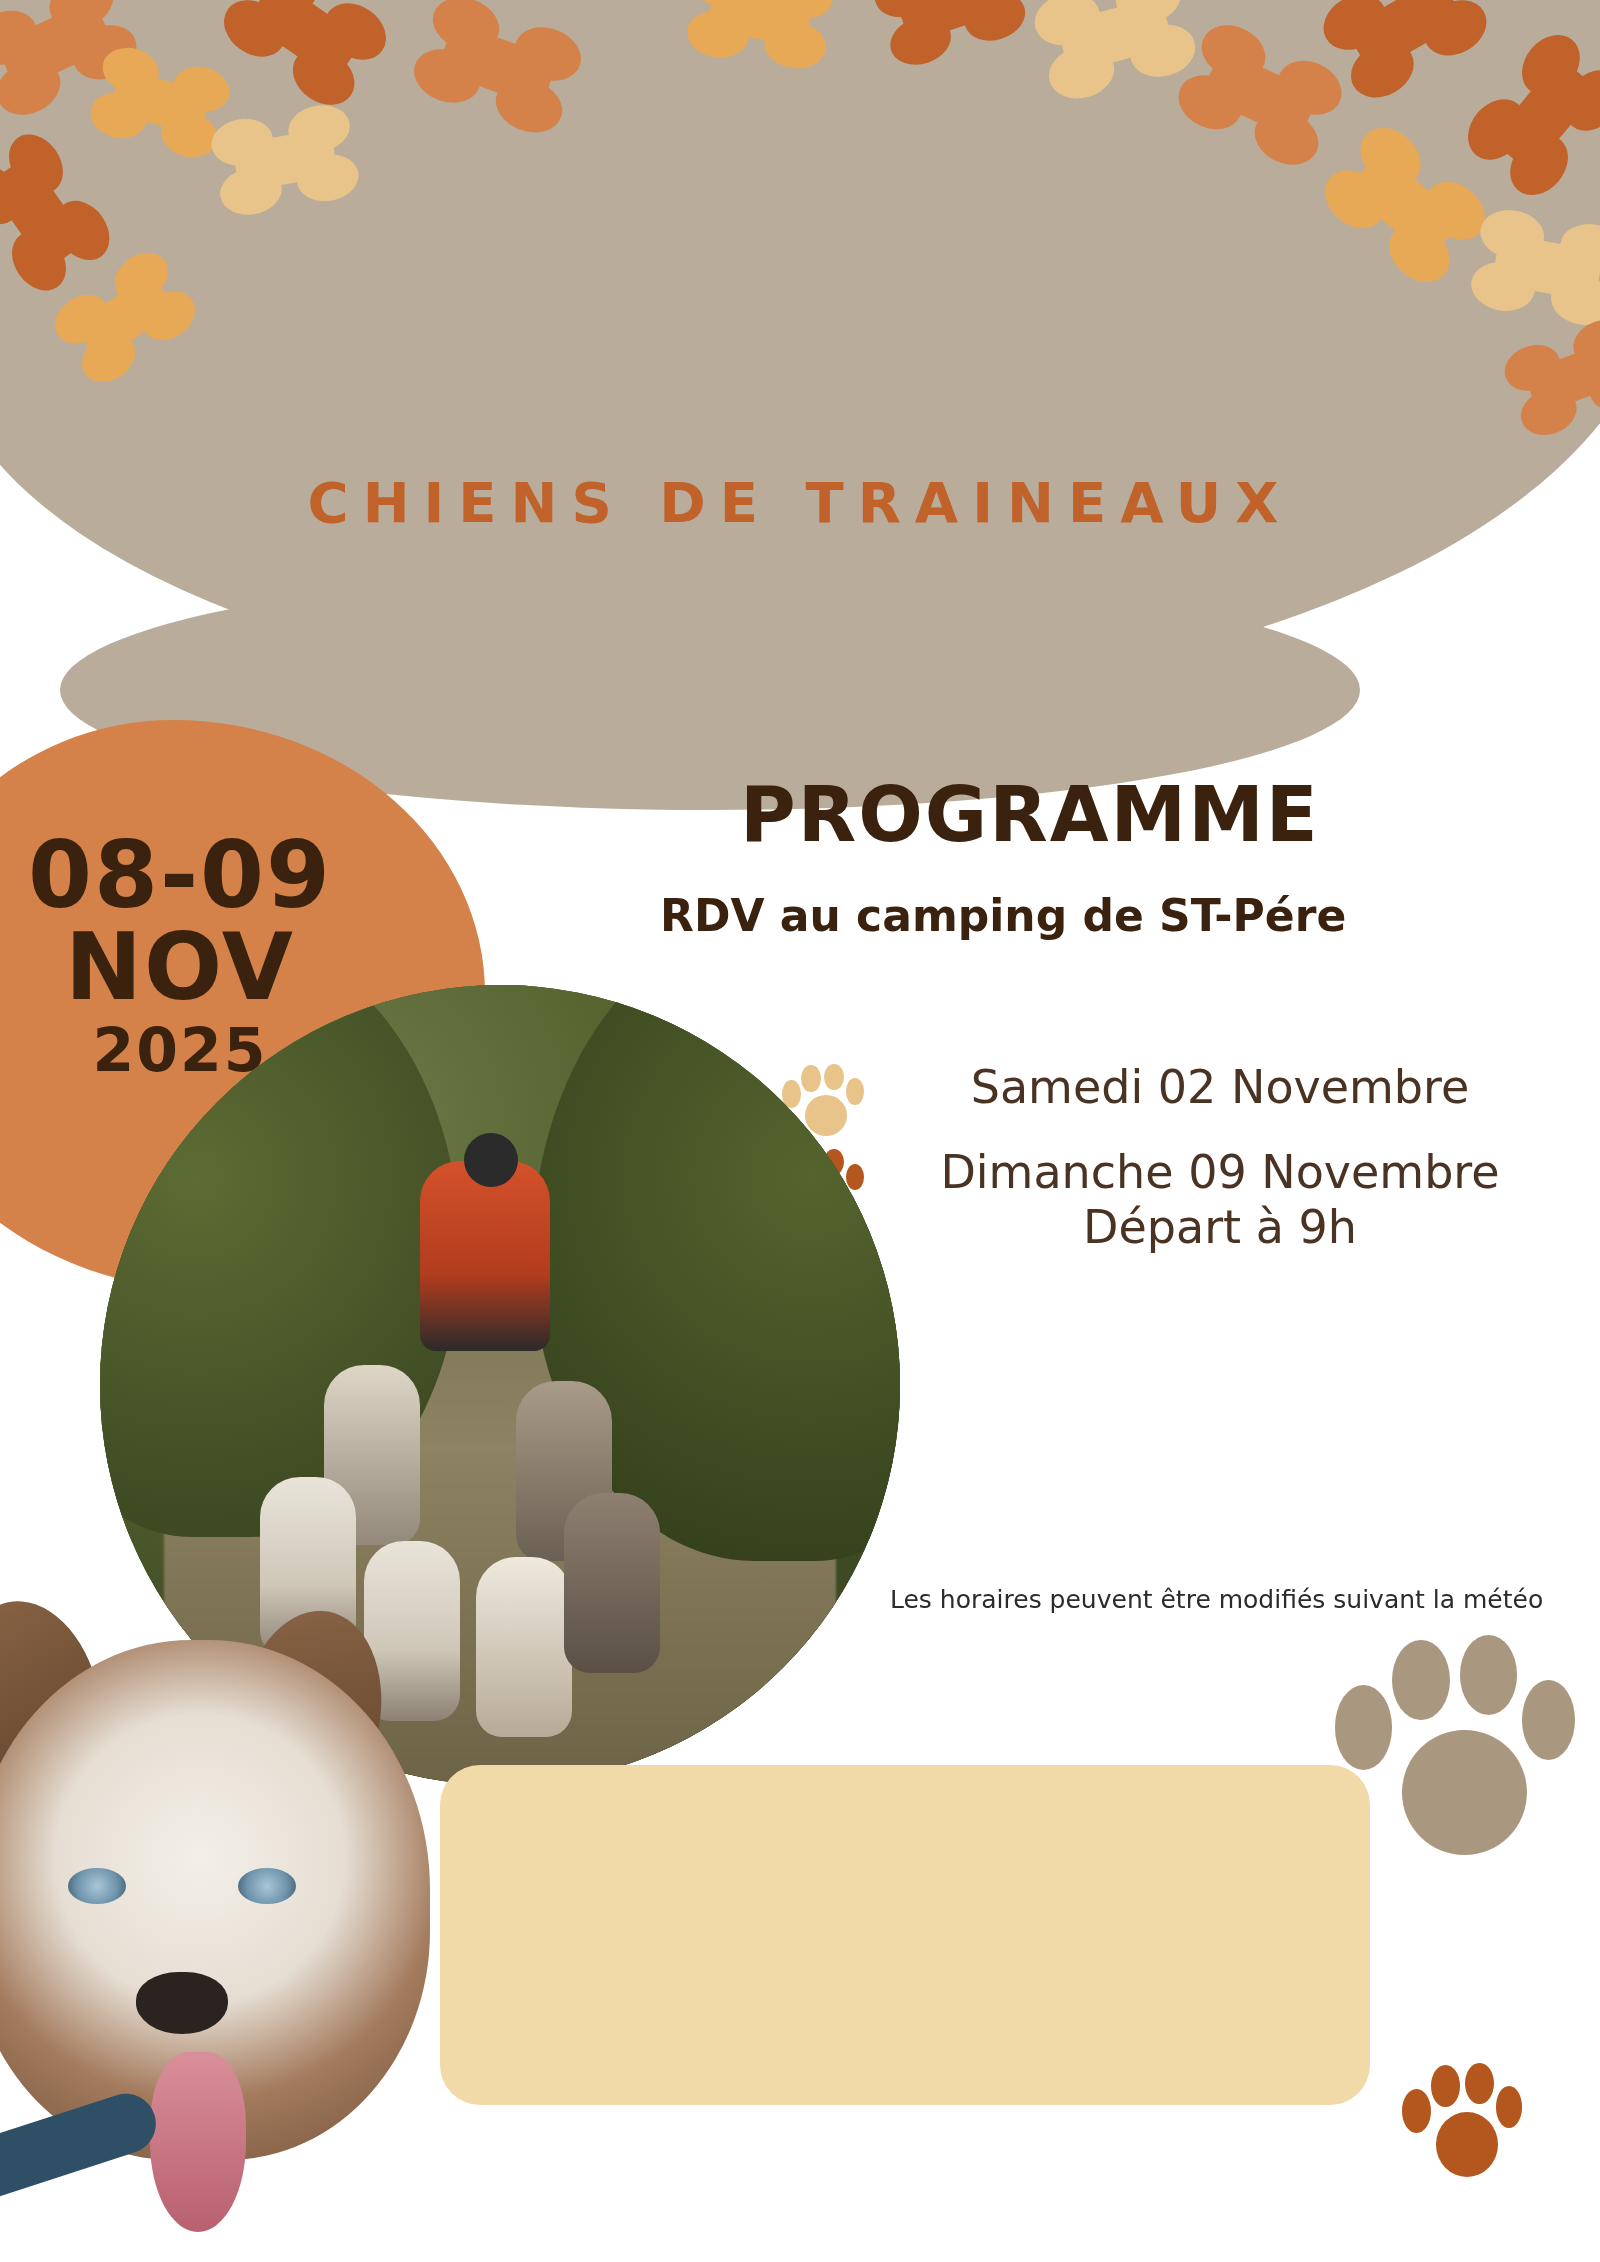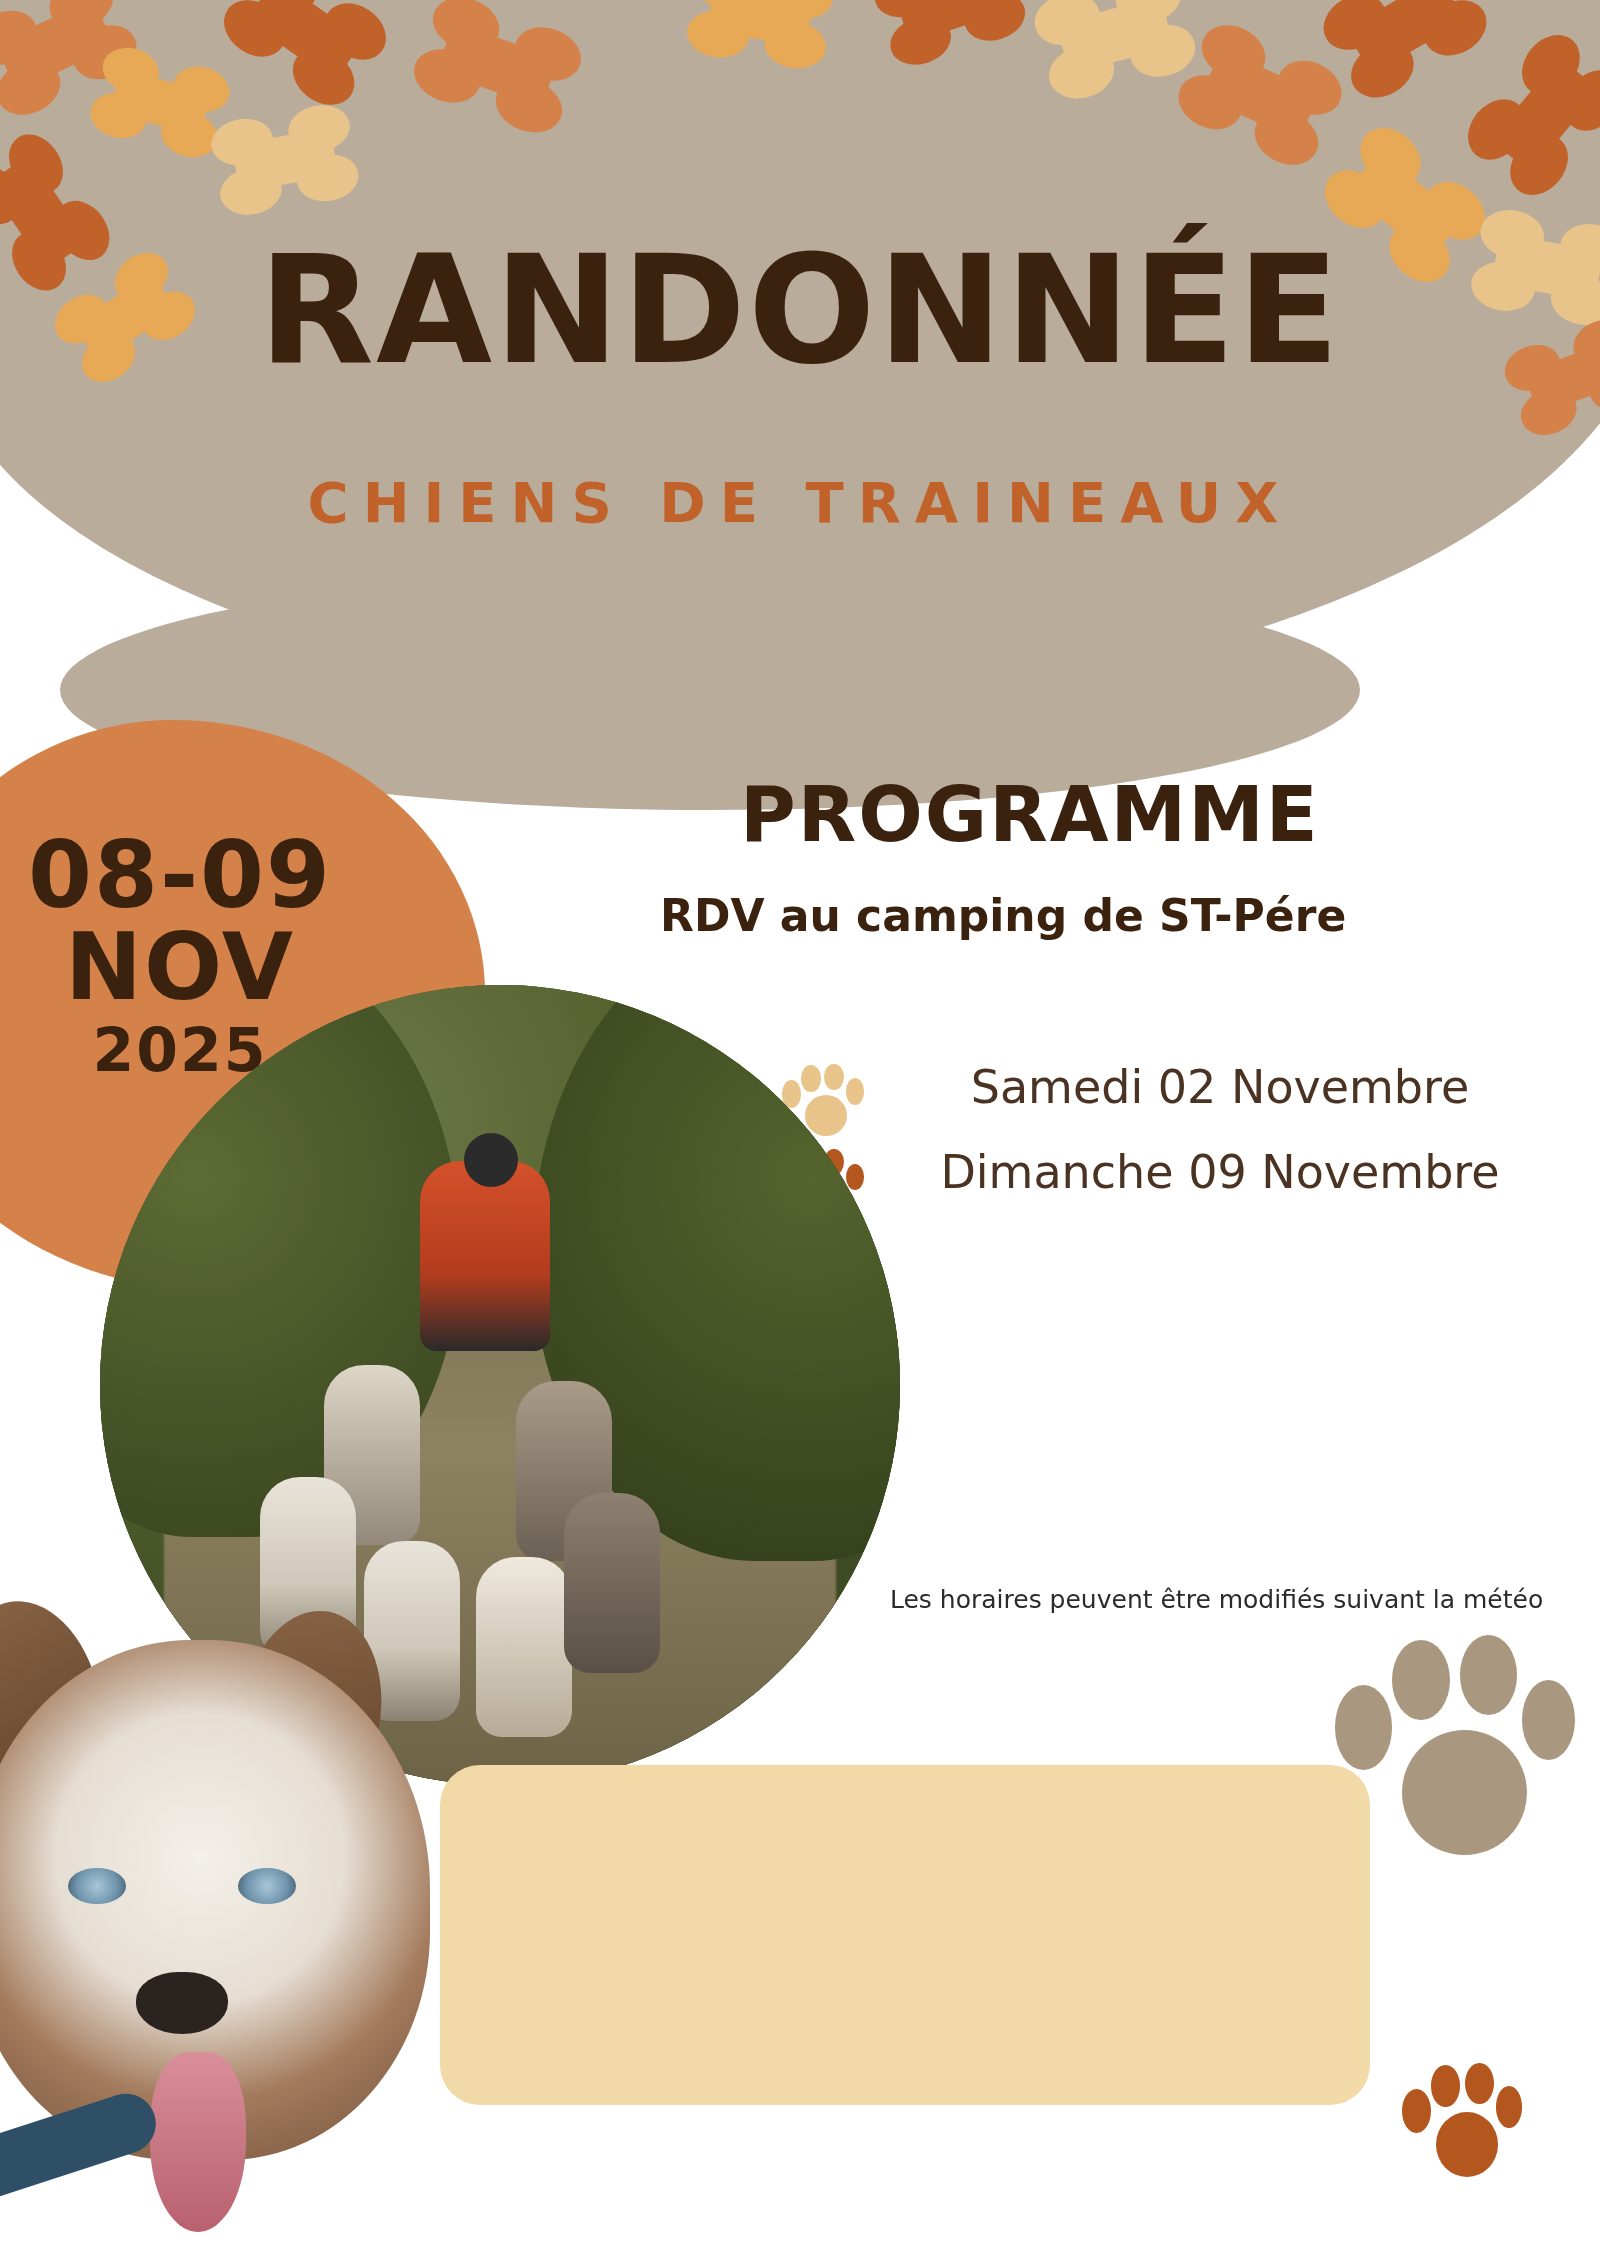--- a/index.html
+++ b/index.html
@@ -496,21 +496,20 @@
       </div>
       <div class="bone" style="left: 880px; top: -45px; width: 140px; height: 100px; transform: rotate(-18deg);">
         <div class="bar" style="background: rgb(192, 98, 42);"></div>
         <div class="lobe l1" style="background: rgb(192, 98, 42);"></div>
         <div class="lobe l2" style="background: rgb(192, 98, 42);"></div>
         <div class="lobe l3" style="background: rgb(192, 98, 42);"></div>
         <div class="lobe l4" style="background: rgb(192, 98, 42);"></div>
       </div>
     </div>
 
-  <div class="title">RANDONNÉE</div>
   <div class="subtitle">CHIENS DE TRAINEAUX</div>
 
   <div class="date-blob"></div>
   <div class="date-text">
     <div class="d1">08-09</div>
     <div class="d2">NOV</div>
     <div class="d3">2025</div>
   </div>
 
   <div class="programme-title">PROGRAMME</div>
@@ -532,20 +531,21 @@
       <div class="sched-row">
         <div class="paw">
           <div class="pad" style="left: 30%; top: 40%; width: 52%; height: 50%; background: rgb(180, 87, 31);"></div>
           <div class="pad" style="left: 2%; top: 22%; width: 24%; height: 34%; background: rgb(180, 87, 31);"></div>
           <div class="pad" style="left: 26%; top: 4%; width: 24%; height: 32%; background: rgb(180, 87, 31);"></div>
           <div class="pad" style="left: 54%; top: 2%; width: 24%; height: 32%; background: rgb(180, 87, 31);"></div>
           <div class="pad" style="left: 80%; top: 20%; width: 22%; height: 32%; background: rgb(180, 87, 31);"></div>
         </div>
         <div class="sched-lines">
           <div>Dimanche 09 Novembre</div>
+          <div>Départ à 9h</div>
         </div>
       </div>
     </div>
 
   <div class="meteo">Les horaires peuvent être modifiés suivant la météo</div>
 
   <div class="photo">
     <div class="sky"></div>
     <div class="trail"></div>
     <div class="foliage-l"></div>

